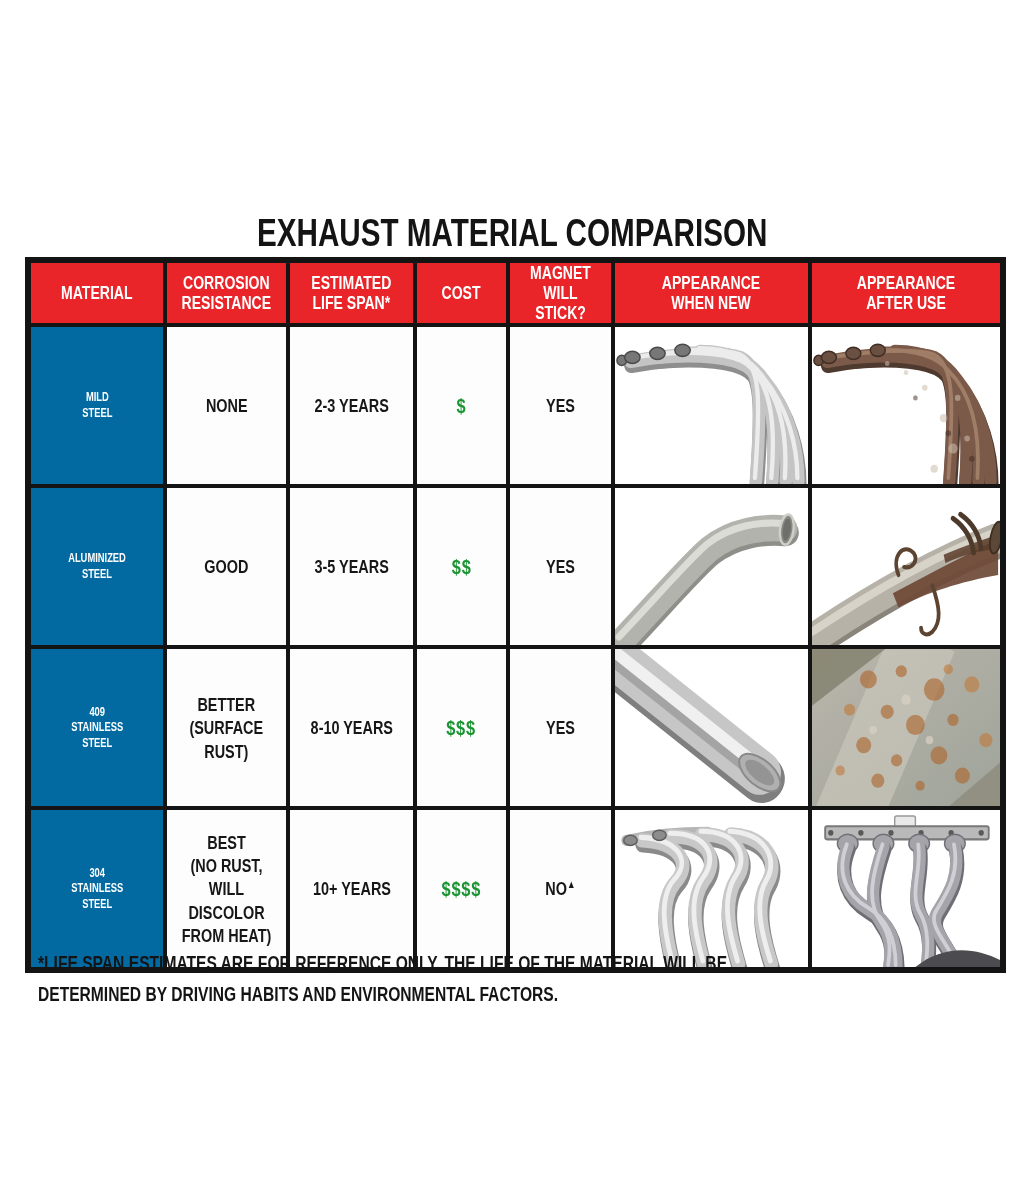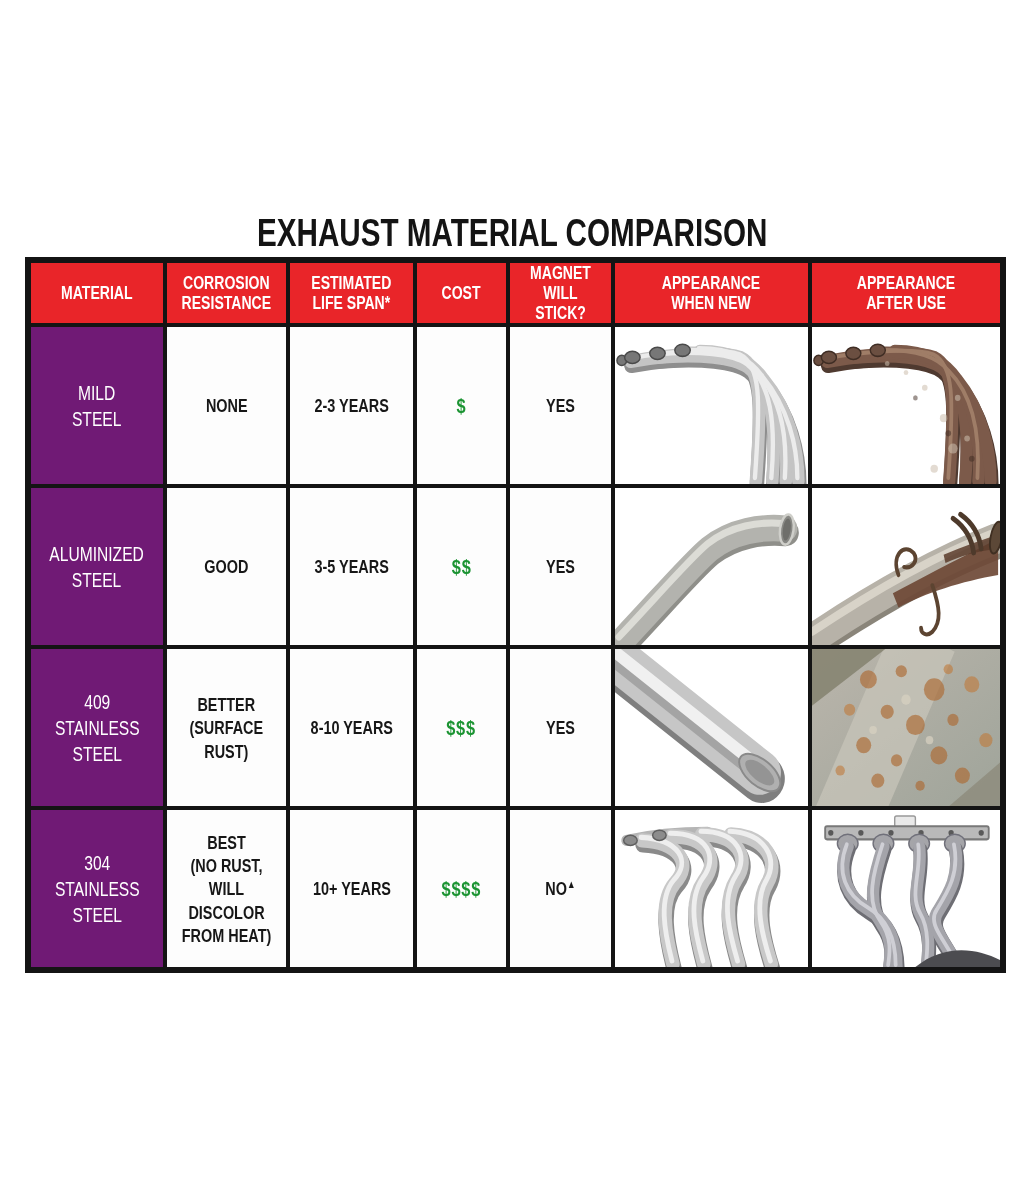--- a/index.html
+++ b/index.html
@@ -12,21 +12,21 @@
   .title { position:absolute; top:212px; left:0; width:100%; text-align:center;
            font-weight:700; font-size:38px; color:#141414; letter-spacing:0; }
 
   table.cmp { position:absolute; left:25px; top:257px; width:975px;
               border-collapse:collapse; table-layout:fixed;
               border:6px solid #141414; background:#ffffff; }
   .cmp th, .cmp td { border:4px solid #141414; text-align:center; vertical-align:middle; padding:0; overflow:hidden; }
   .cmp thead tr { height:56px; }
   .cmp tbody tr { height:157px; }
   .cmp th { background:#e92529; color:#ffffff; font-size:18px; font-weight:700; line-height:1.12; }
-  td.mat  { background:#701a75; color:#ffffff; font-weight:400; font-size:20px; line-height:1.3; }
+  td.mat  { background:#0369a1; color:#ffffff; font-weight:700; font-size:12px; line-height:1.3; }
   td.txt  { color:#171717; font-weight:700; font-size:18.5px; line-height:1.25; background:#fdfdfd;text-align:center; }
   td.cost { color:#1c9433; font-weight:700; font-size:21px; letter-spacing:1px; background:#fdfdfd; }
   td.photo { background:#ffffff; }
   td.photo svg { display:block; width:100%; height:157px; }
   .sup { vertical-align:super; font-size:60%; }
 
   .foot { position:absolute; left:38px; top:948px; width:980px;
           font-weight:700; font-size:20px; color:#141414; line-height:1.55; }
 </style>
 </head>
@@ -338,15 +338,16 @@
             </g>
             <path d="M110,155 C140,132 175,136 200,148 L200,155 Z" fill="#4c4c50"></path>
           </svg>
         </td>
       </tr>
 
     </tbody>
   </table>
 
   <div class="foot">
+    <div><span class="cond-left">*LIFE SPAN ESTIMATES ARE FOR REFERENCE ONLY. THE LIFE OF THE MATERIAL WILL BE DETERMINED BY DRIVING HABITS AND ENVIRONMENTAL FACTORS.</span></div>
   </div>
 
 </div>
 
 </body></html>

